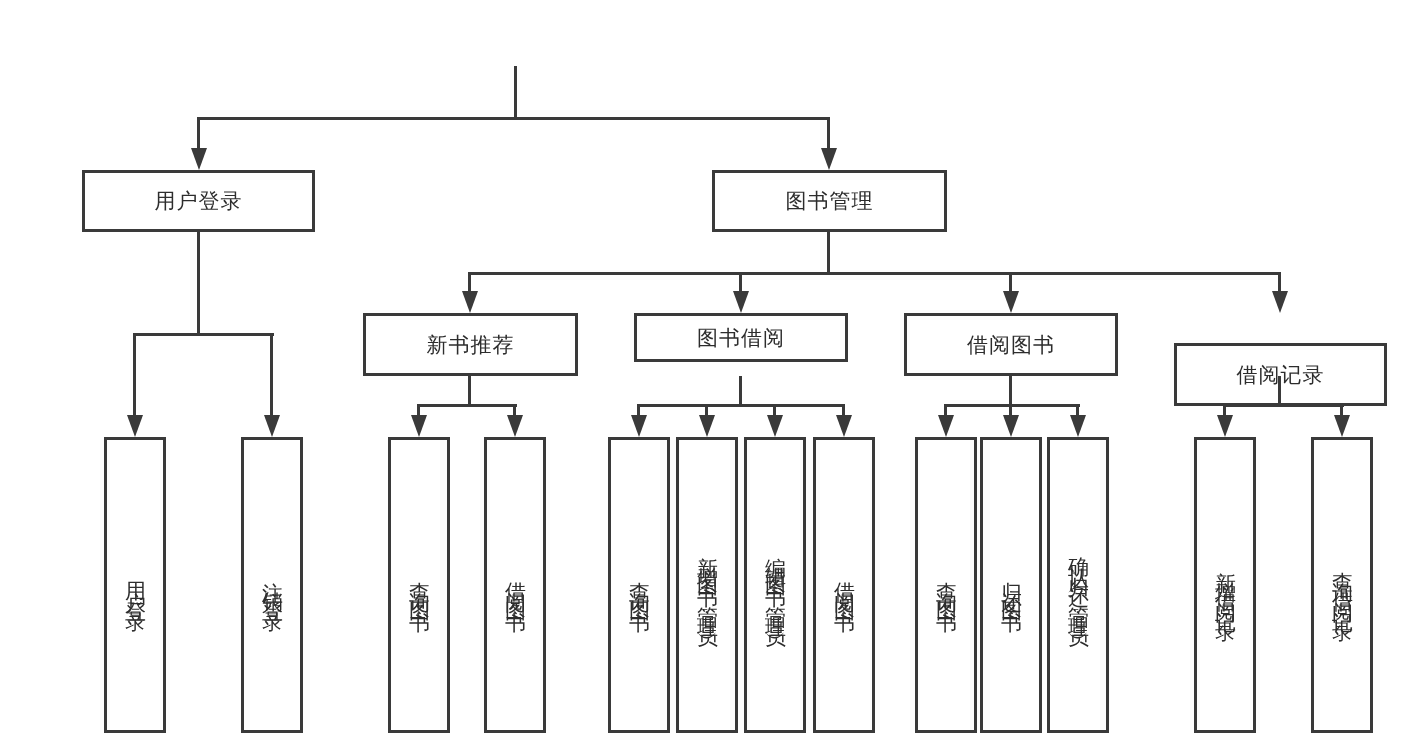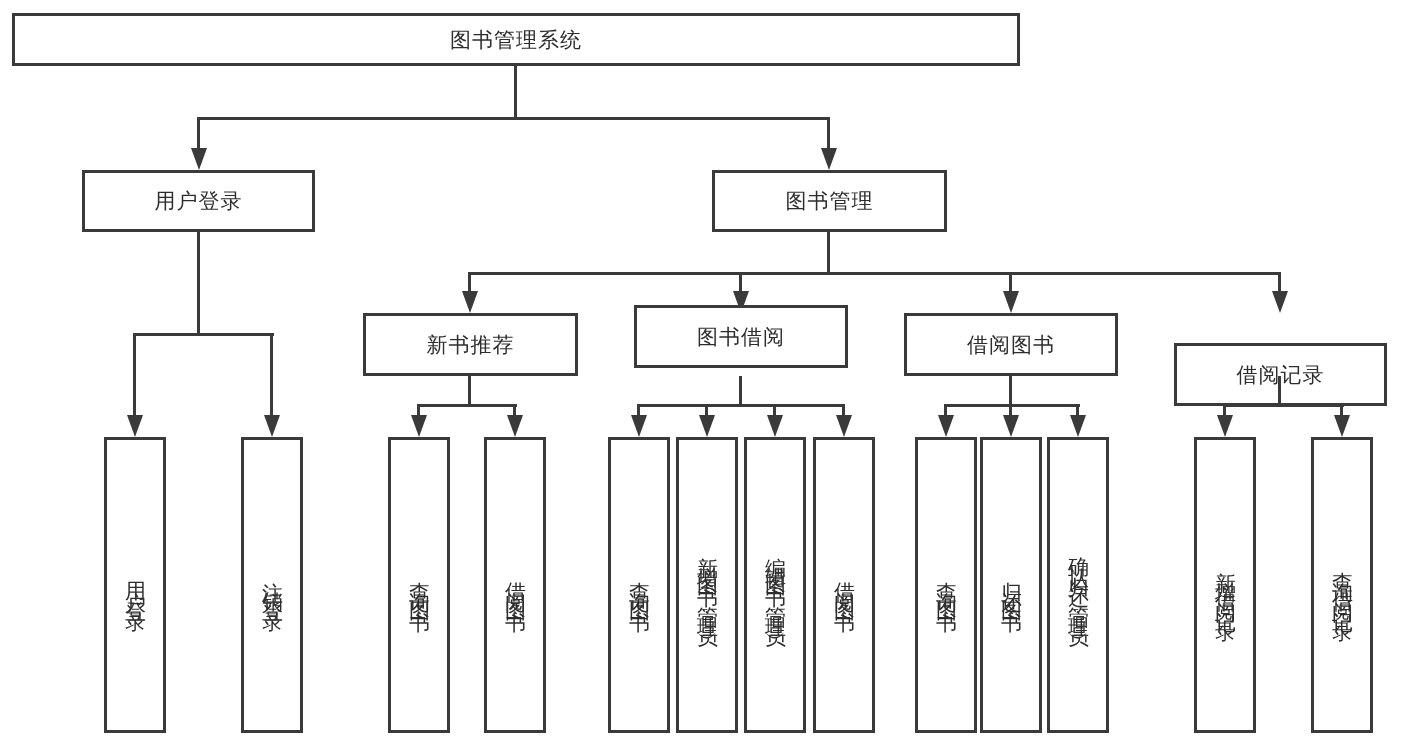--- a/index.html
+++ b/index.html
@@ -59,21 +59,20 @@
     text-shadow:0 0 2px #ffffff, 1px 1px 0 #ffffff;
     z-index:5;
     letter-spacing:1px;
   }
 </style>
 </head>
 <body>
 
 <div class="canvas">
 
-  <div class="node" style="left:12px;top:13px;width:1008px;height:53px;">图书管理系统</div>
 
   <div class="vl" style="left:514px;top:66px;height:51px;"></div>
   <div class="hl" style="left:198px;top:117px;width:632px;"></div>
   <div class="vl" style="left:197px;top:117px;height:32px;"></div>
   <div class="ah" style="left:191px;top:148px;"></div>
   <div class="vl" style="left:827px;top:117px;height:32px;"></div>
   <div class="ah" style="left:821px;top:148px;"></div>
 
   <div class="node" style="left:82px;top:170px;width:233px;height:62px;">用户登录</div>
   <div class="node" style="left:712px;top:170px;width:235px;height:62px;">图书管理</div>
@@ -90,21 +89,21 @@
   <div class="vl" style="left:468px;top:272px;height:20px;"></div>
   <div class="ah" style="left:462px;top:291px;"></div>
   <div class="vl" style="left:739px;top:272px;height:20px;"></div>
   <div class="ah" style="left:733px;top:291px;"></div>
   <div class="vl" style="left:1009px;top:272px;height:20px;"></div>
   <div class="ah" style="left:1003px;top:291px;"></div>
   <div class="vl" style="left:1278px;top:272px;height:20px;"></div>
   <div class="ah" style="left:1272px;top:291px;"></div>
 
   <div class="node" style="left:363px;top:313px;width:215px;height:63px;">新书推荐</div>
-  <div class="node" style="left:634px;top:305px;width:214px;height:63px;">图书借阅</div>
+  <div class="node" style="left:634px;top:313px;width:214px;height:49px;">图书借阅</div>
   <div class="node" style="left:904px;top:313px;width:214px;height:63px;">借阅图书</div>
   <div class="node" style="left:1174px;top:313px;width:213px;height:63px;margin-top:30px;">借阅记录</div>
 
   <div class="vl" style="left:468px;top:376px;height:31px;"></div>
   <div class="hl" style="left:419px;top:404px;width:98px;"></div>
   <div class="vl" style="left:417px;top:404px;height:12px;"></div>
   <div class="ah" style="left:411px;top:415px;"></div>
   <div class="vl" style="left:513px;top:404px;height:12px;"></div>
   <div class="ah" style="left:507px;top:415px;"></div>
 

